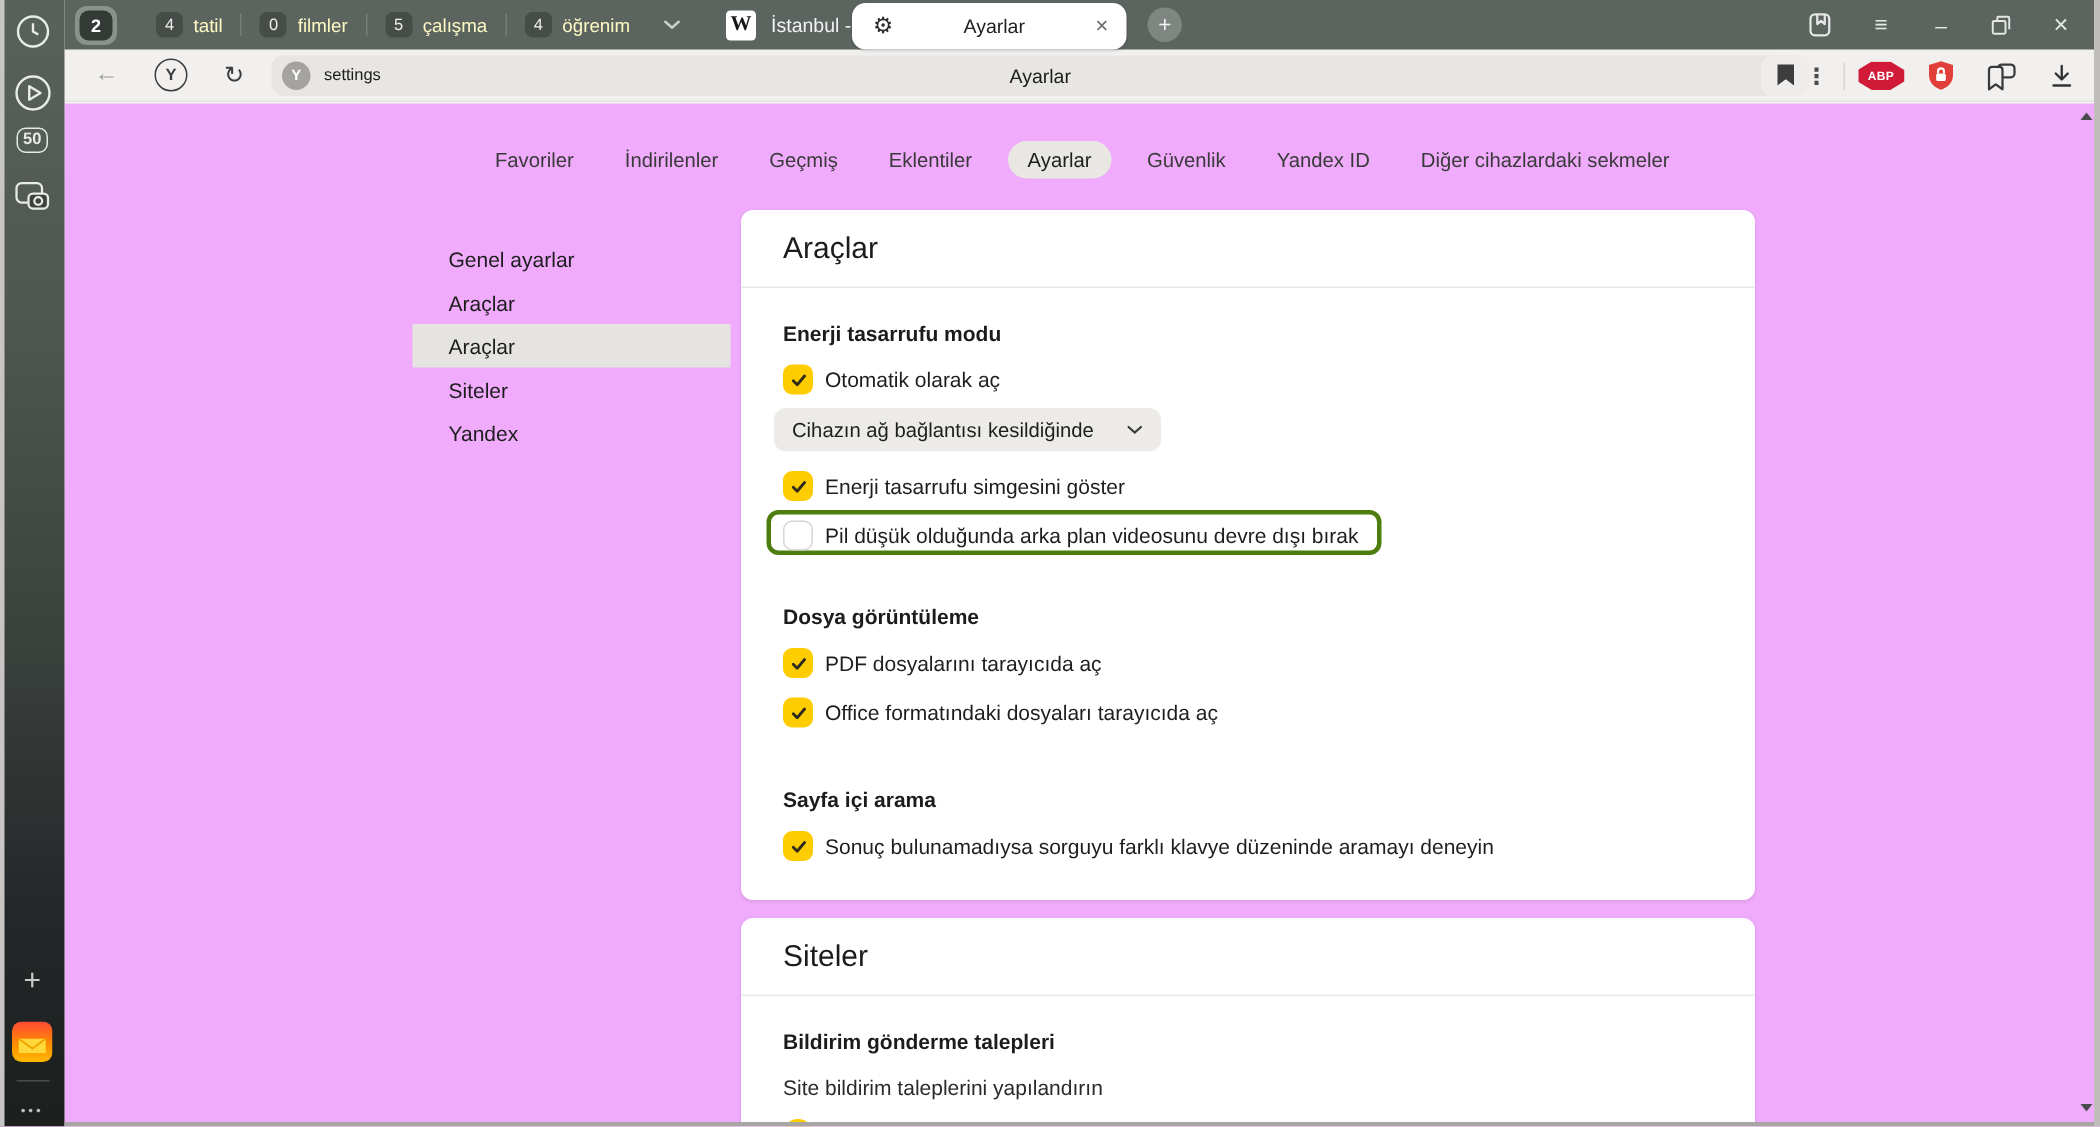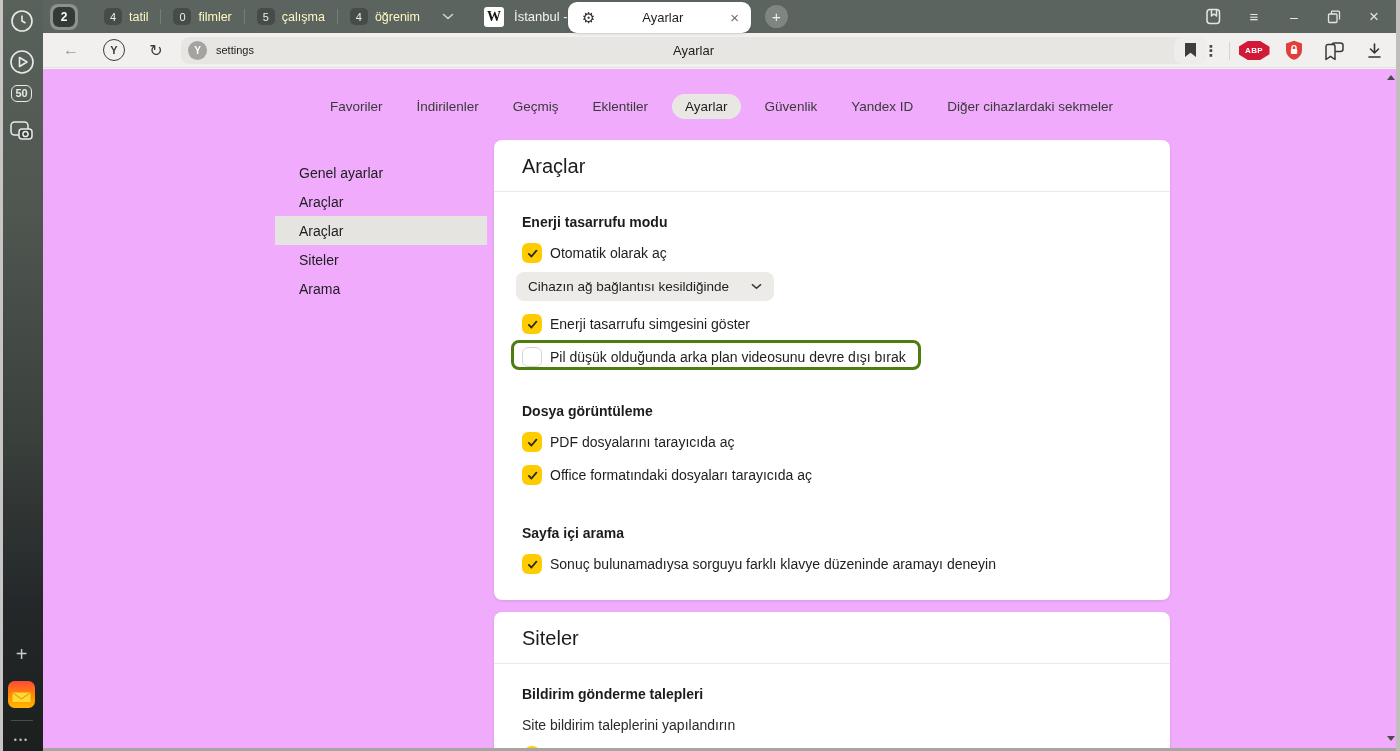--- a/index.html
+++ b/index.html
@@ -287,21 +287,21 @@
     <span class="stab">Yandex ID</span>
     <span class="stab">Diğer cihazlardaki sekmeler</span>
   </nav>
 
   <aside class="settings-nav">
     <div class="snav-list">
       <div class="snav-item">Genel ayarlar</div>
       <div class="snav-item">Araçlar</div>
       <div class="snav-item sel">Araçlar</div>
       <div class="snav-item">Siteler</div>
-      <div class="snav-item">Arama</div>
+      <div class="snav-item">Yandex</div>
     </div>
   </aside>
 
   <section class="cards">
 
     <div class="card">
       <div class="card-h">
         <div class="ct">Araçlar</div>
       </div>
       <div class="card-b">

